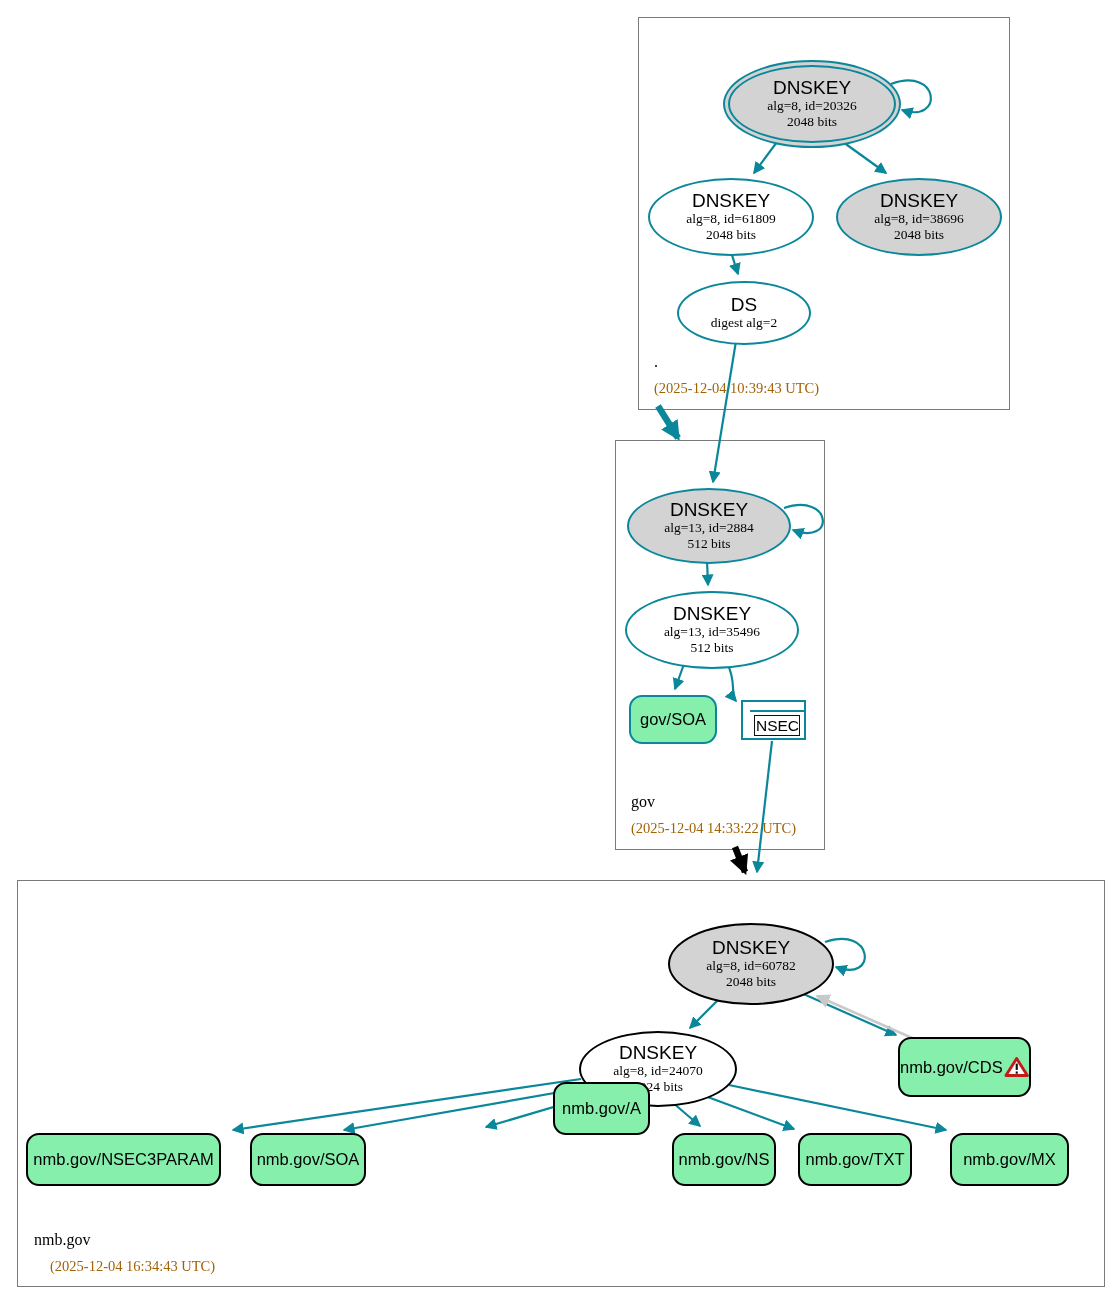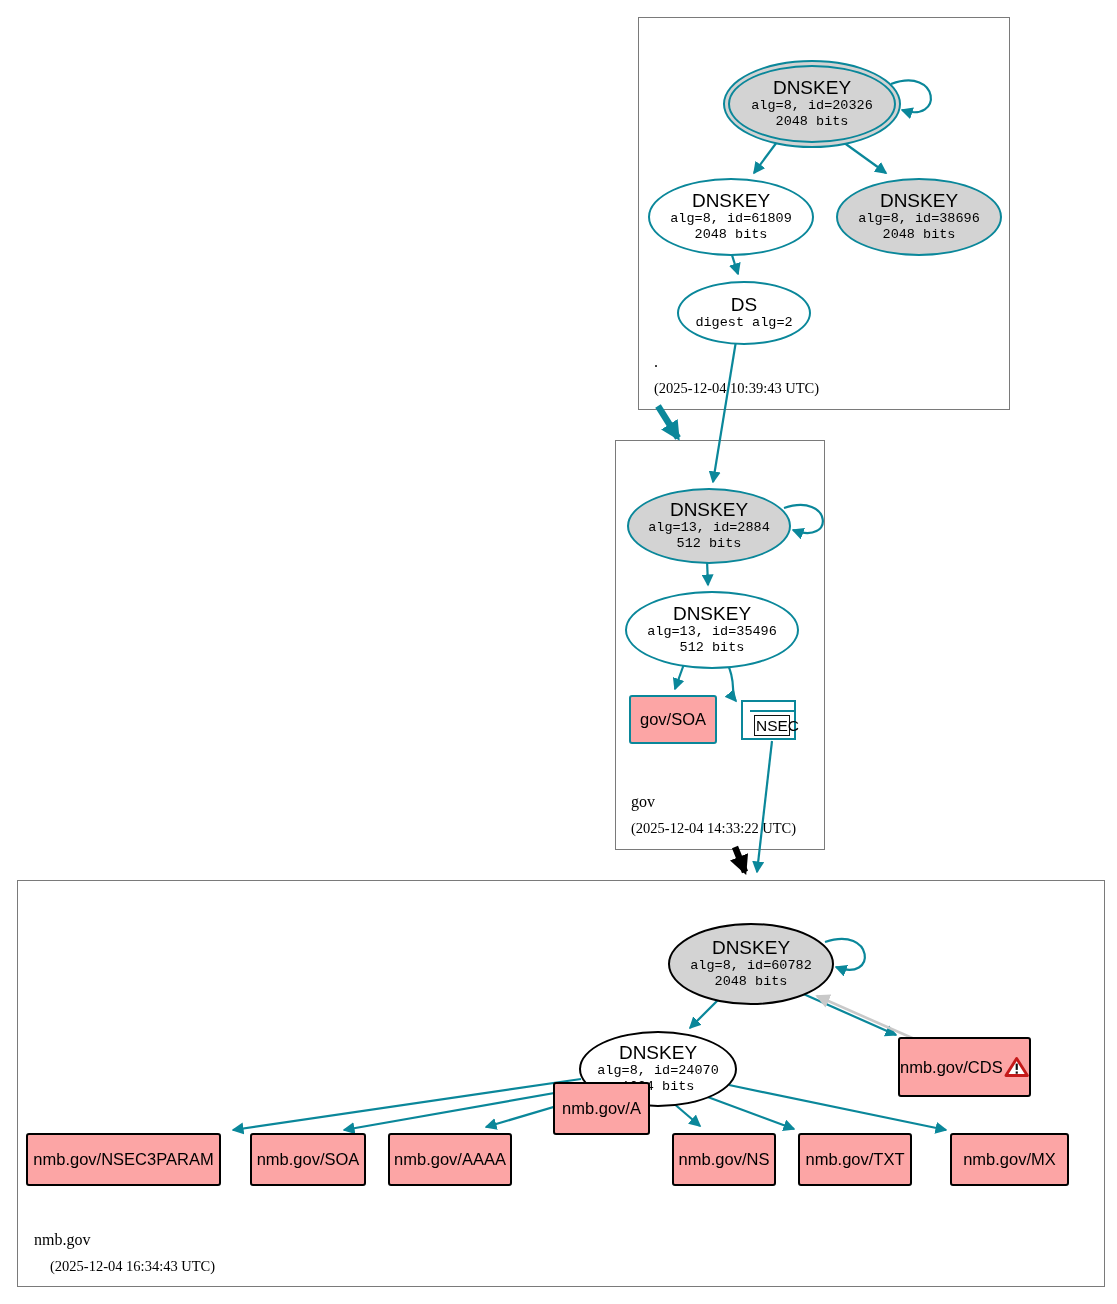--- a/index.html
+++ b/index.html
@@ -1,34 +1,34 @@
 <!DOCTYPE html>
 <html><head>
 <meta charset="utf-8">
 <style>
   html,body{margin:0;padding:0;background:#ffffff;}
   #canvas{position:relative;width:1117px;height:1304px;background:#ffffff;overflow:hidden;
           font-family:"Liberation Sans",sans-serif;color:#000;}
   
   .zone-box{position:absolute;border:1px solid #7a7a7a;background:transparent;}
   .zone-label{position:absolute;font-family:"Liberation Serif",serif;font-size:16px;color:#000;}
-  .zone-ts{position:absolute;font-family:"Liberation Serif",serif;font-size:14.5px;color:#000000;}
+  .zone-ts{position:absolute;font-family:"Liberation Serif",serif;font-size:14.5px;color:#a16207;}
   
   #edges{position:absolute;left:0;top:0;z-index:2;}
   
   .ellipse{position:absolute;z-index:3;border-radius:50%;background:#fff;
            display:flex;flex-direction:column;align-items:center;justify-content:center;text-align:center;}
   .ellipse.teal{border:2.4px solid #0a879a;}
   .ellipse.black{border:2.6px solid #000;}
   .ellipse.gray-fill{background:#d3d3d3;}
   .ellipse.double::before{content:"";position:absolute;inset:3px;border:2.2px solid #0a879a;border-radius:50%;}
   .node-title{font-size:19px;line-height:1.05;}
-  .node-detail{font-family:Liberation Mono, monospace;font-size:13.5px;line-height:1.18;}
+  .node-detail{font-family:Liberation Serif, serif;font-size:13.5px;line-height:1.18;}
   
-  .rrset{position:absolute;z-index:3;background:#fca5a5;border-radius:3px;
+  .rrset{position:absolute;z-index:3;background:#86efac;border-radius:13px;
          display:flex;align-items:center;justify-content:center;font-size:16.5px;text-align:center;}
   .rrset.teal{border:2.4px solid #0a879a;}
   .rrset.black{border:2.4px solid #000;}
   .rrset.col{flex-direction:row;gap:1px;}
   
   .nsec-node{position:absolute;z-index:3;background:#fff;border:2.6px solid #0a879a;box-sizing:border-box;}
   .nsec-header{height:8px;border-bottom:2.6px solid #0a879a;}
   .nsec-label-box{margin:3px 4px 4px 4px;border:1.6px solid #101010;text-align:center;
                   font-size:15.5px;line-height:19px;padding:0 1px;}
   .warning-svg{display:block;margin-top:0px;}
@@ -126,21 +126,21 @@
   <div class="ellipse teal" style="left:625px;top:591px;width:170px;height:74px;">
     <div class="node-title">DNSKEY</div>
     <div class="node-detail">alg=13, id=35496</div>
     <div class="node-detail">512 bits</div>
   </div>
 
   <div class="rrset teal" style="left:629px;top:695px;width:84px;height:45px;">
     <span>gov/SOA</span>
   </div>
 
-  <div class="nsec-node" style="left:741px;top:700px;width:55px;height:40px;padding-left:7px;">
+  <div class="nsec-node" style="left:741px;top:700px;width:65px;height:40px;padding-left:7px;">
     <div class="nsec-header"></div>
     <div class="nsec-label-box">NSEC</div>
   </div>
 
   <div class="ellipse black gray-fill" style="left:668px;top:923px;width:162px;height:78px;">
     <div class="node-title">DNSKEY</div>
     <div class="node-detail">alg=8, id=60782</div>
     <div class="node-detail">2048 bits</div>
   </div>
 
@@ -158,23 +158,20 @@
       <rect x="12" y="15.6" width="2.2" height="2.3" fill="#101010"></rect>
     </svg>
   </div>
 
   <div class="rrset black" style="left:26px;top:1133px;width:191px;height:49px;">
     <span>nmb.gov/NSEC3PARAM</span>
   </div>
   <div class="rrset black" style="left:250px;top:1133px;width:112px;height:49px;">
     <span>nmb.gov/SOA</span>
   </div>
-  <div class="rrset black" style="left:388px;top:1133px;width:120px;height:49px;">
-    <span>nmb.gov/AAAA</span>
-  </div>
   <div class="rrset black" style="left:553px;top:1082px;width:93px;height:49px;align-items:center;">
     <span>nmb.gov/A</span>
   </div>
   <div class="rrset black" style="left:672px;top:1133px;width:100px;height:49px;">
     <span>nmb.gov/NS</span>
   </div>
   <div class="rrset black" style="left:798px;top:1133px;width:110px;height:49px;">
     <span>nmb.gov/TXT</span>
   </div>
   <div class="rrset black" style="left:950px;top:1133px;width:115px;height:49px;">

